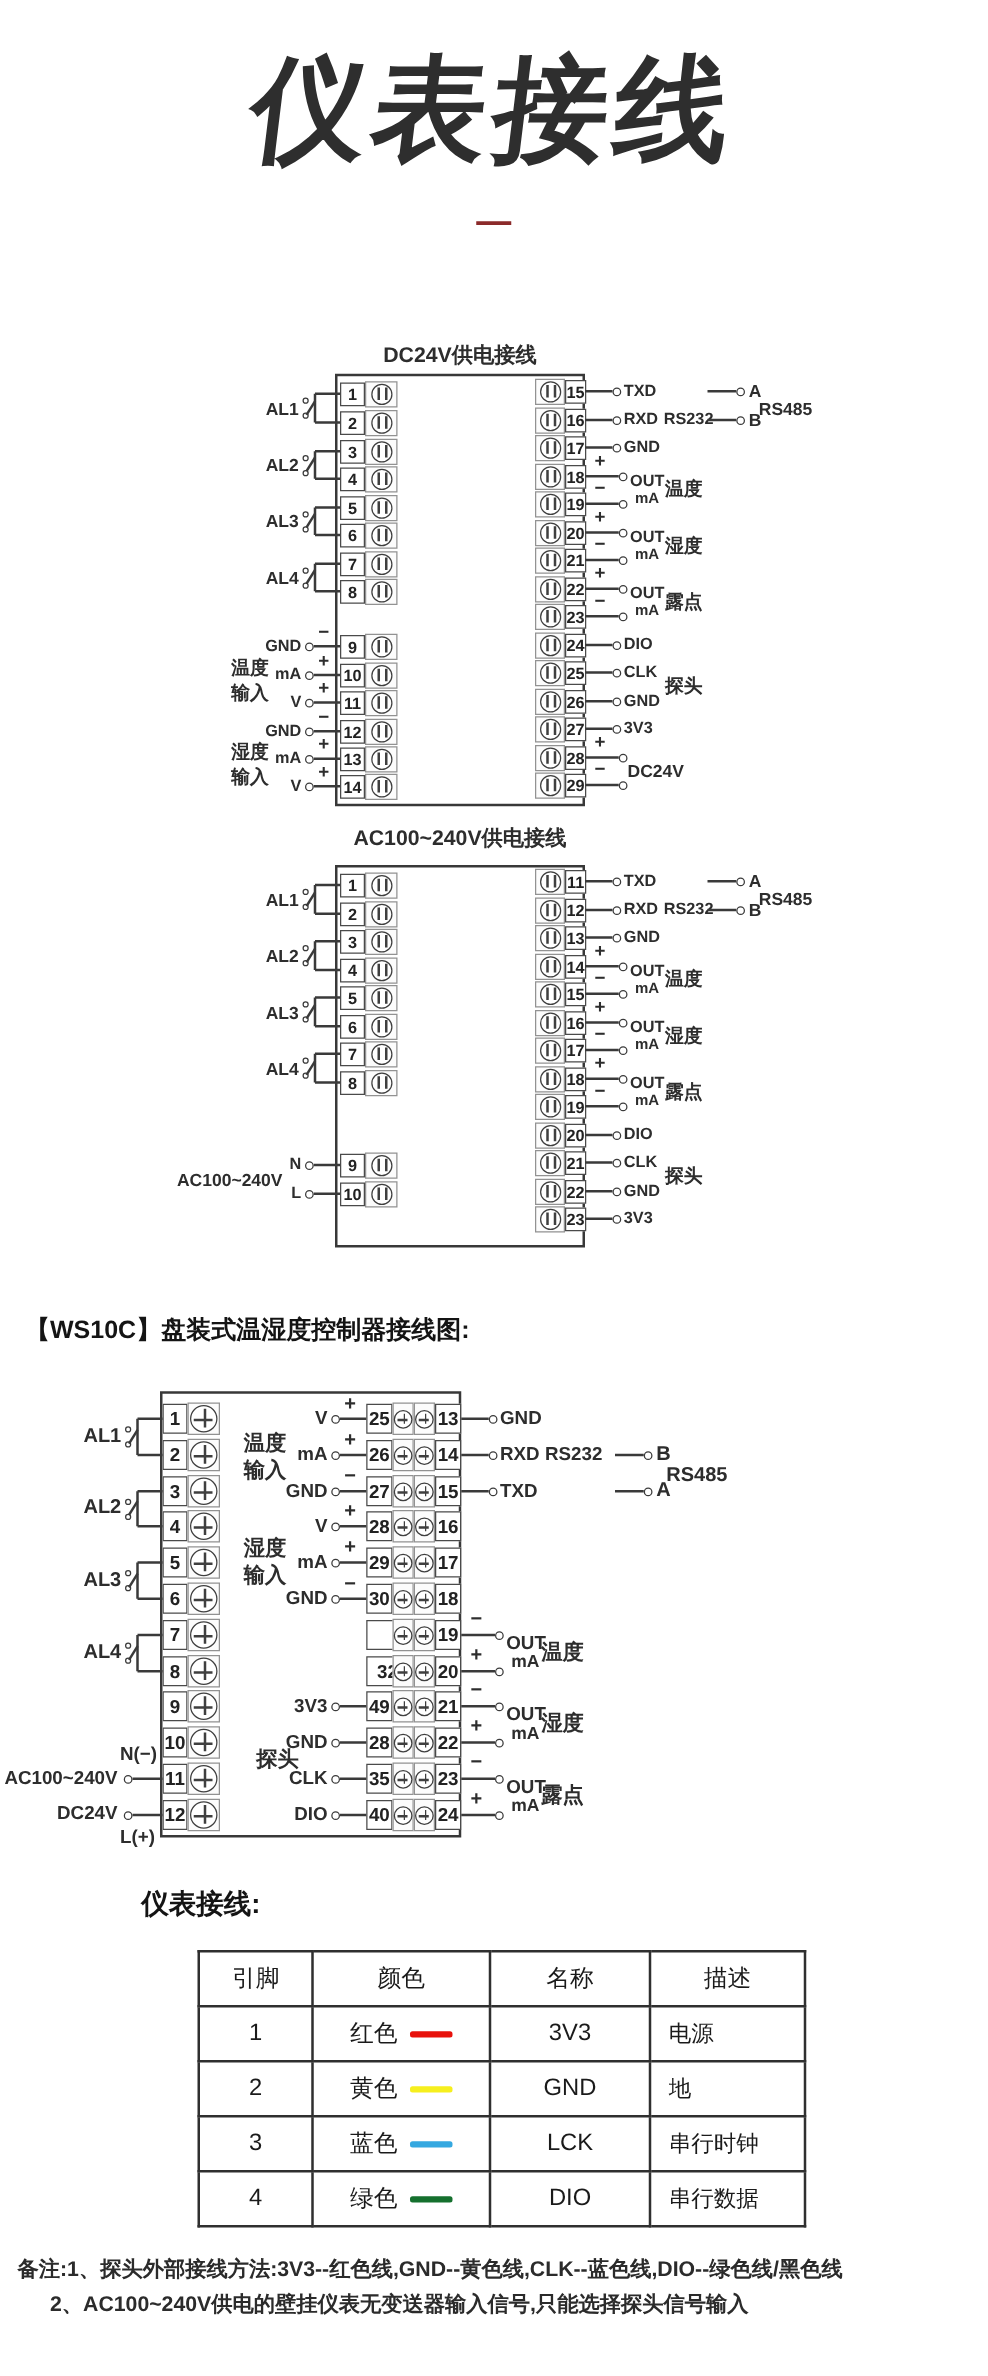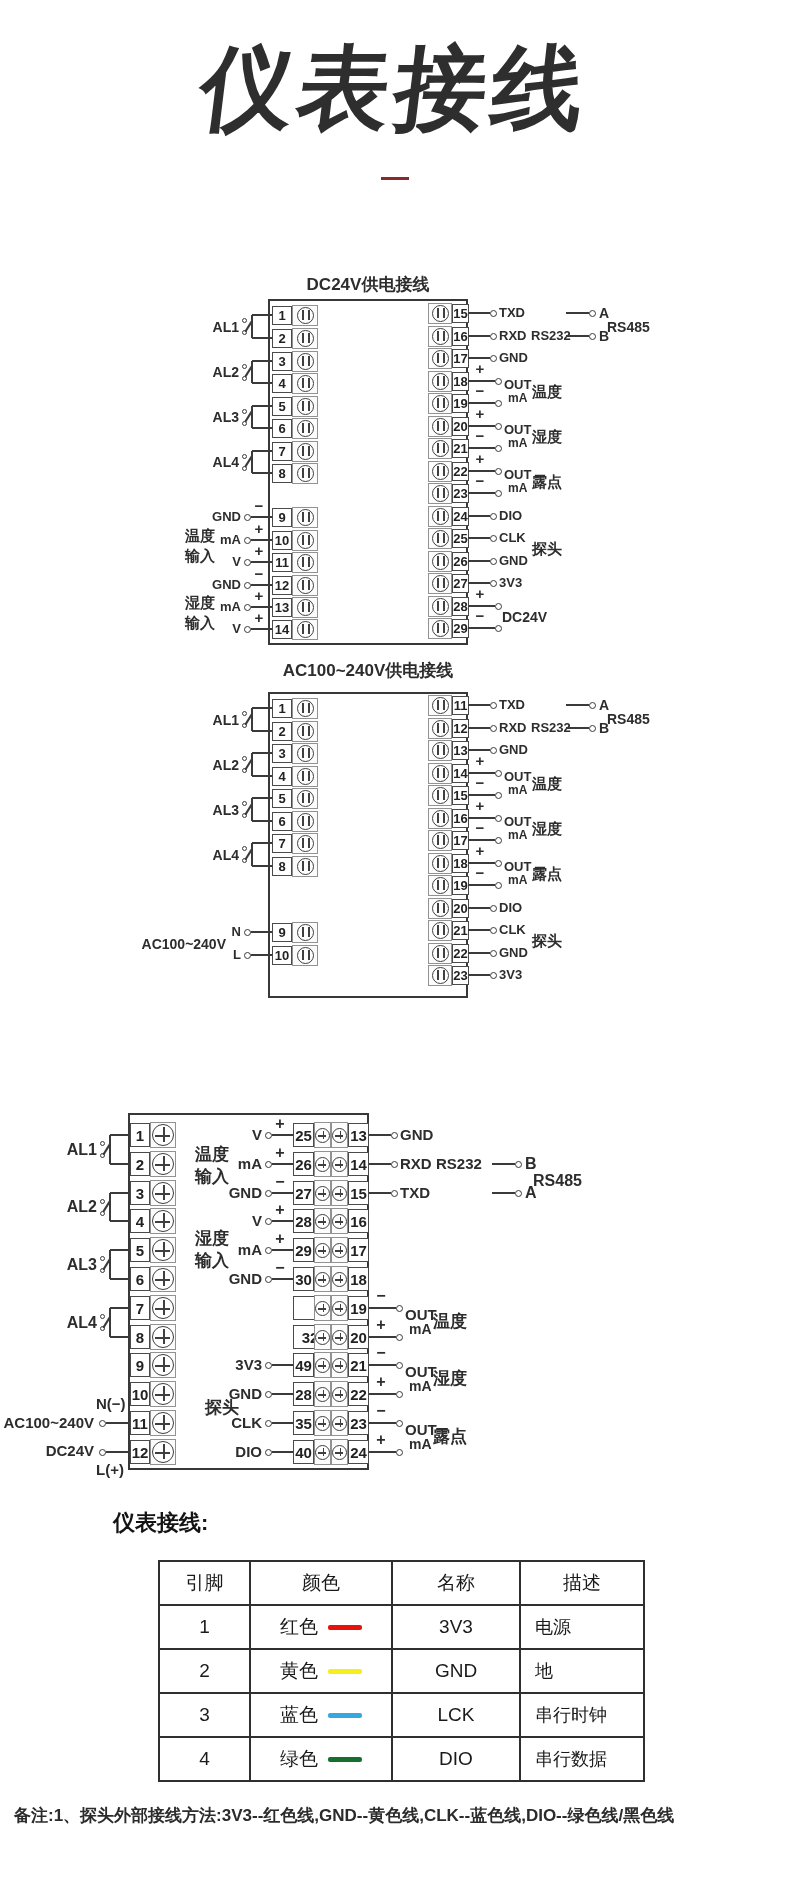--- a/index.html
+++ b/index.html
@@ -45,20 +45,21 @@
   .notes .n2{margin-left:26px;}
 </style>
 </head>
 <body>
 
 <div class="page">
 
   <h1 class="page-title">仪表接线</h1>
   <div class="title-divider" style="background: rgb(139, 42, 42);"></div>
 
+  <div class="sec-heading" id="sec2">【WS10C】盘装式温湿度控制器接线图:</div>
 
   <div id="diagrams">
       <div class="dlayer">
         <div class="lbl" style="left: 368px; top: 285px; font-size: 17px; font-weight: bold; transform: translate(-50%, -50%); text-align: center;">DC24V供电接线</div>
         <div class="boxrect" style="left: 268px; top: 299px; width: 200px; height: 346px;"></div>
         <div class="tnum" style="left: 272px; top: 305.5px; width: 20px; height: 19px; font-size: 13px;">1</div>
         <div class="tscrew" style="left: 292px; top: 304.5px; width: 26px; height: 21px;">
           <div class="scircle" style="width: 17px; height: 17px;">
             <div class="sbar" style="left: 4.5px; top: 2px; width: 1.5px; height: 10px;"></div>
             <div class="sbar" style="left: 10.5px; top: 2px; width: 1.5px; height: 10px;"></div>
@@ -1068,15 +1069,16 @@
             </span>
           </td>
       <td>DIO</td>
       <td class="c-desc">串行数据</td>
     </tr>
   </tbody>
     </table>
 
   <div class="notes">
     <div class="n1">备注:1、探头外部接线方法:3V3--红色线,GND--黄色线,CLK--蓝色线,DIO--绿色线/黑色线</div>
+    <div class="n2">2、AC100~240V供电的壁挂仪表无变送器输入信号,只能选择探头信号输入</div>
   </div>
 
 </div>
 
 </body></html>

